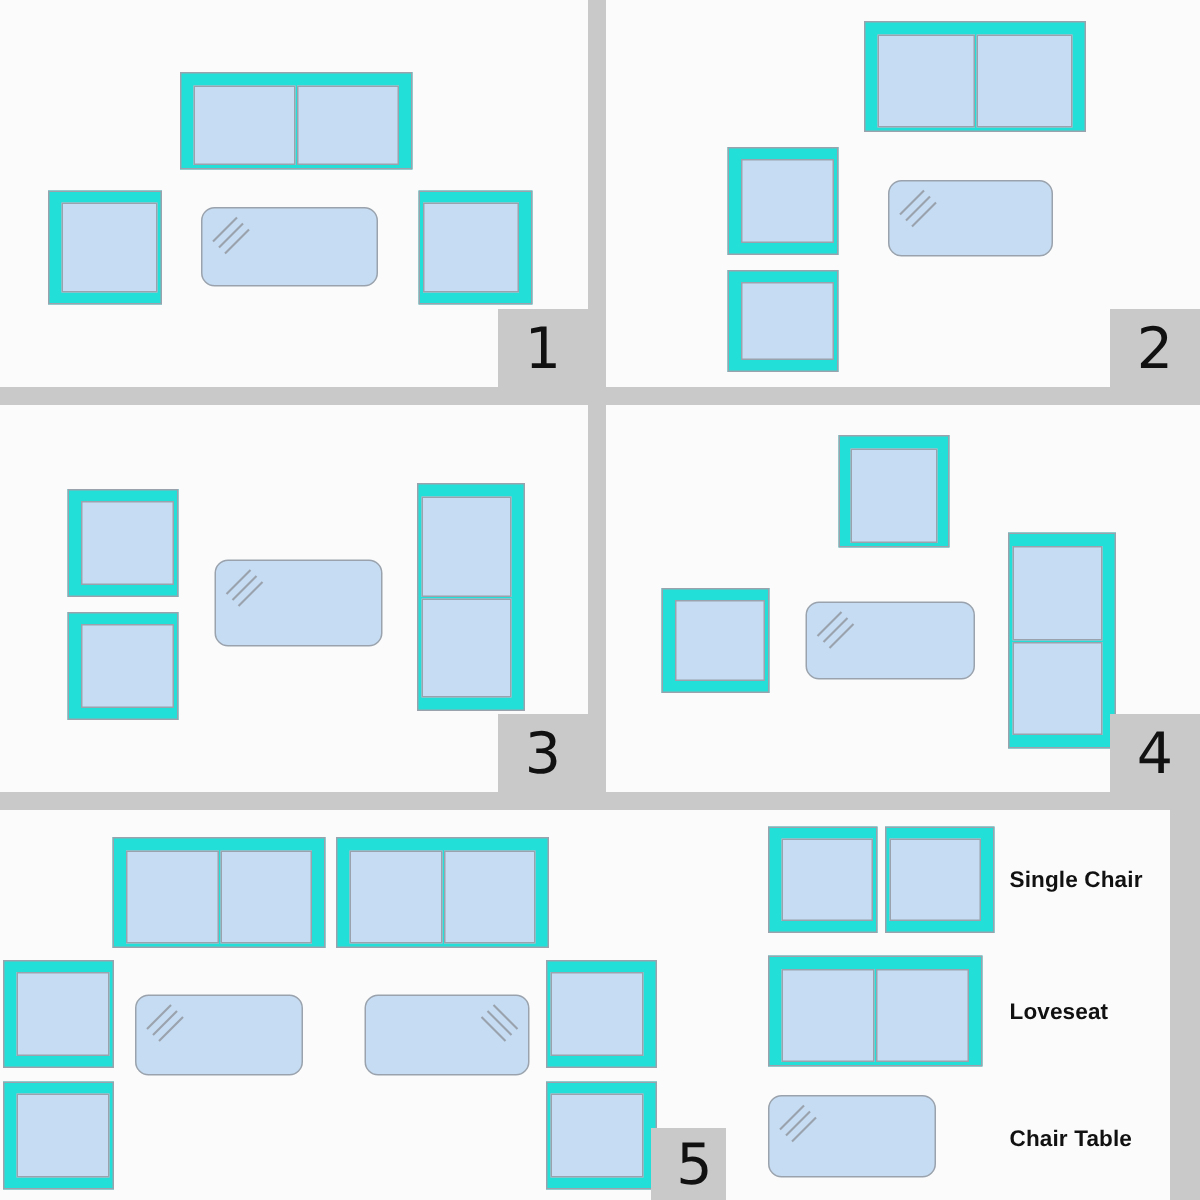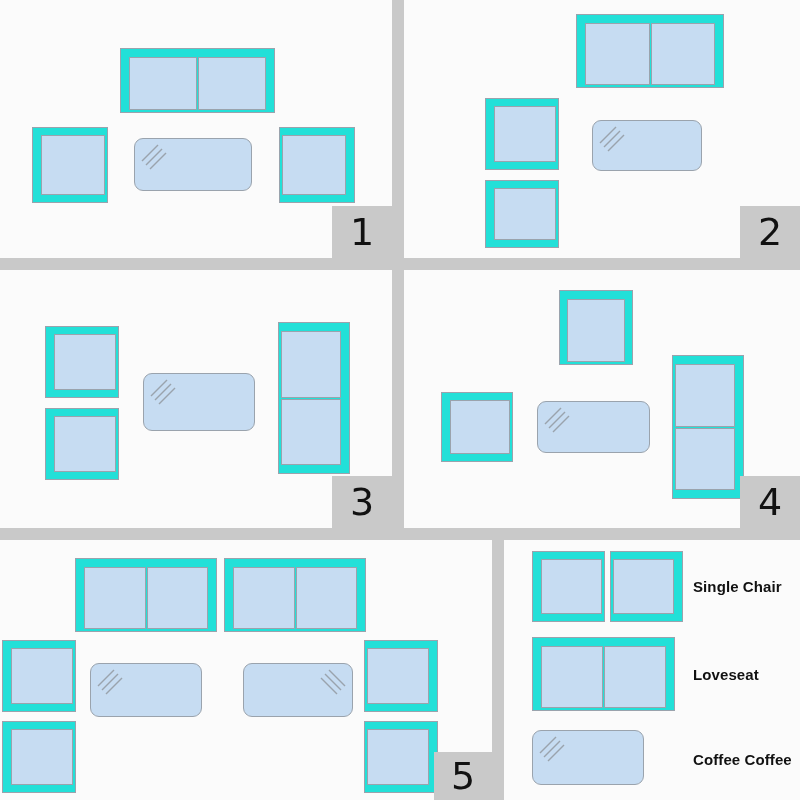--- a/index.html
+++ b/index.html
@@ -282,21 +282,21 @@
       <div class="cushion"></div>
     </div>
 
     <div class="piece chair back-right" style="left:364px;top:181px;width:74px;height:72px;">
       <div class="cushion"></div>
     </div>
 
     <div class="panel-number p5">5</div>
   </div>
 
-  <div id="legend" style="left:504px;top:540px;width:296px;height:260px;">
+  <div id="legend" style="left:484px;top:540px;width:296px;height:260px;">
 
     <div class="piece chair back-left" style="left:28px;top:11px;width:73px;height:71px;">
       <div class="cushion"></div>
     </div>
     <div class="piece chair back-right" style="left:106px;top:11px;width:73px;height:71px;">
       <div class="cushion"></div>
     </div>
     <div class="legend-label" style="left:189px;top:38px;">Single Chair</div>
 
     <div class="piece loveseat h" style="left:28px;top:97px;width:143px;height:74px;">
@@ -307,16 +307,16 @@
     </div>
     <div class="legend-label" style="left:189px;top:126px;">Loveseat</div>
 
     <div class="piece table shine-tl" style="left:28px;top:190px;width:112px;height:55px;">
       <svg class="shine" viewBox="0 0 34 30">
         <line x1="2" y1="18" x2="18" y2="2"></line>
         <line x1="6" y1="22" x2="22" y2="6"></line>
         <line x1="10" y1="26" x2="26" y2="10"></line>
       </svg>
     </div>
-    <div class="legend-label" style="left:189px;top:211px;">Coffee Coffee</div>
+    <div class="legend-label" style="left:189px;top:211px;">Chair Table</div>
   </div>
 
 </div>
 
 </body></html>

